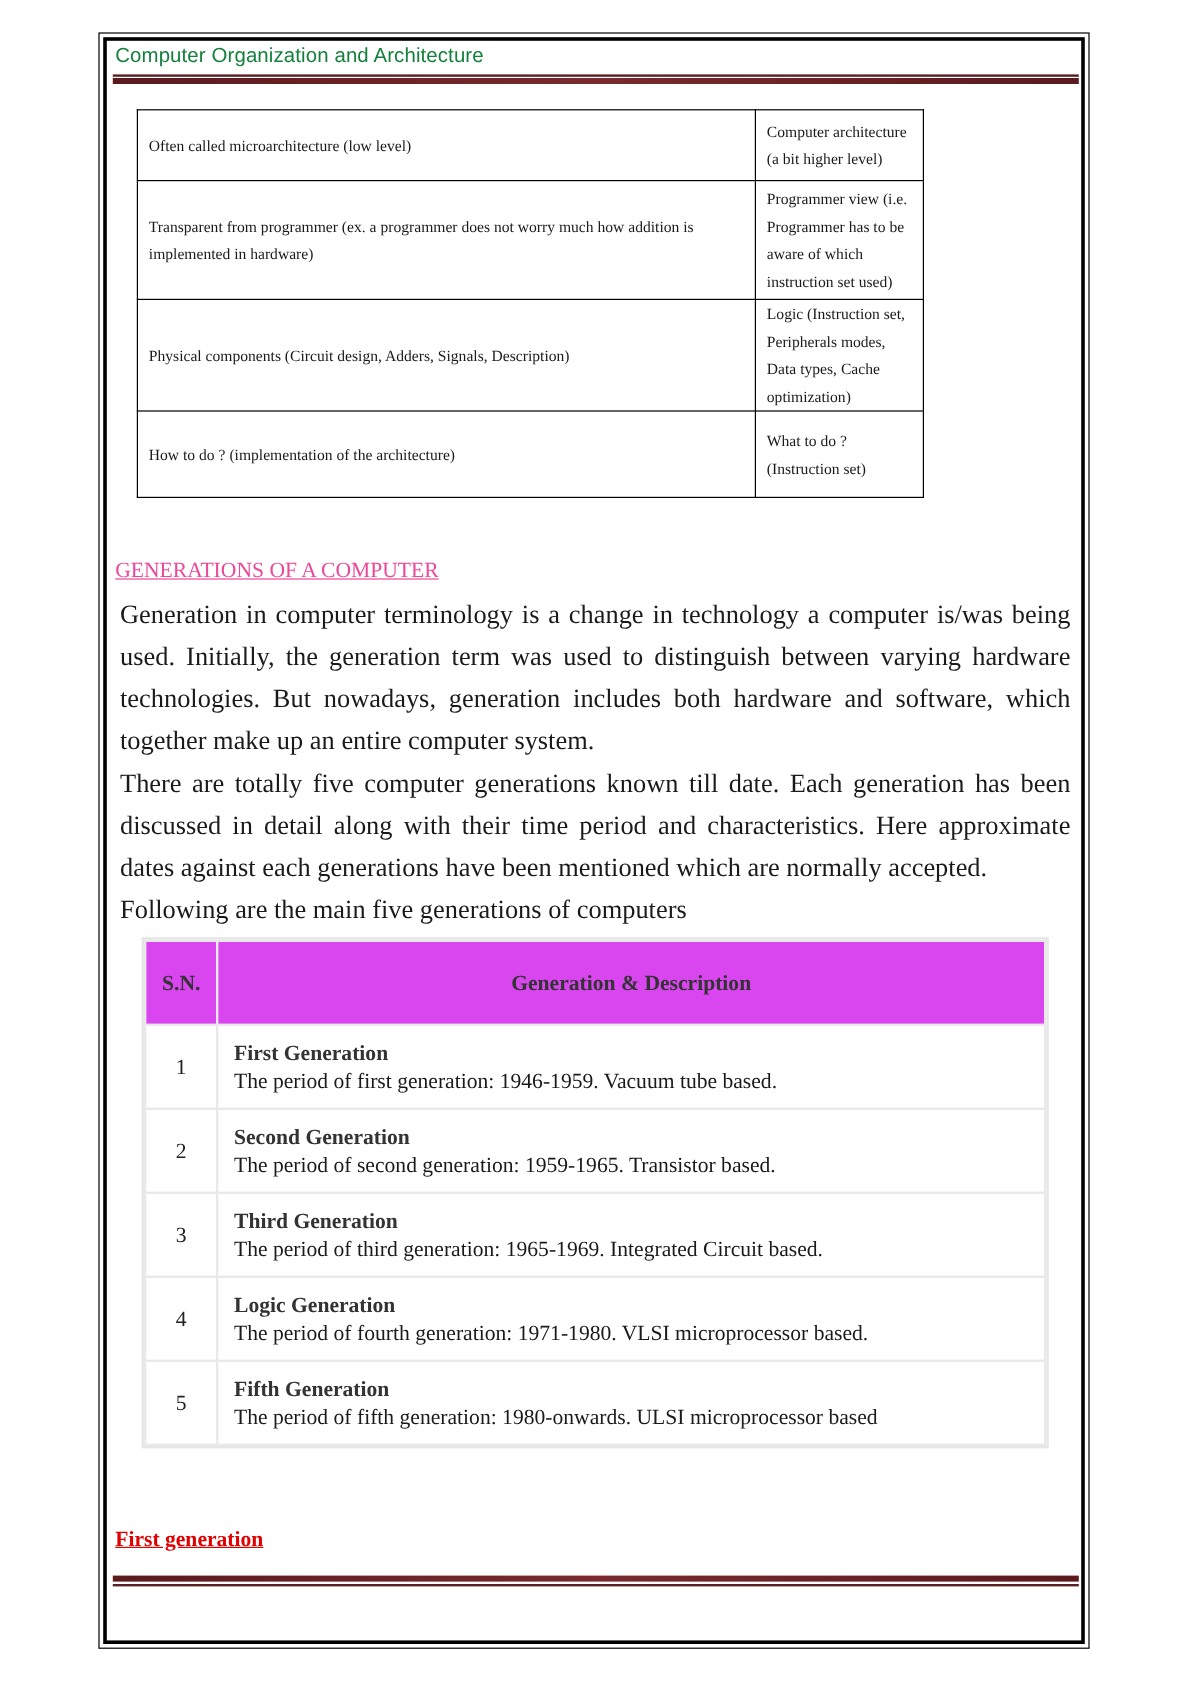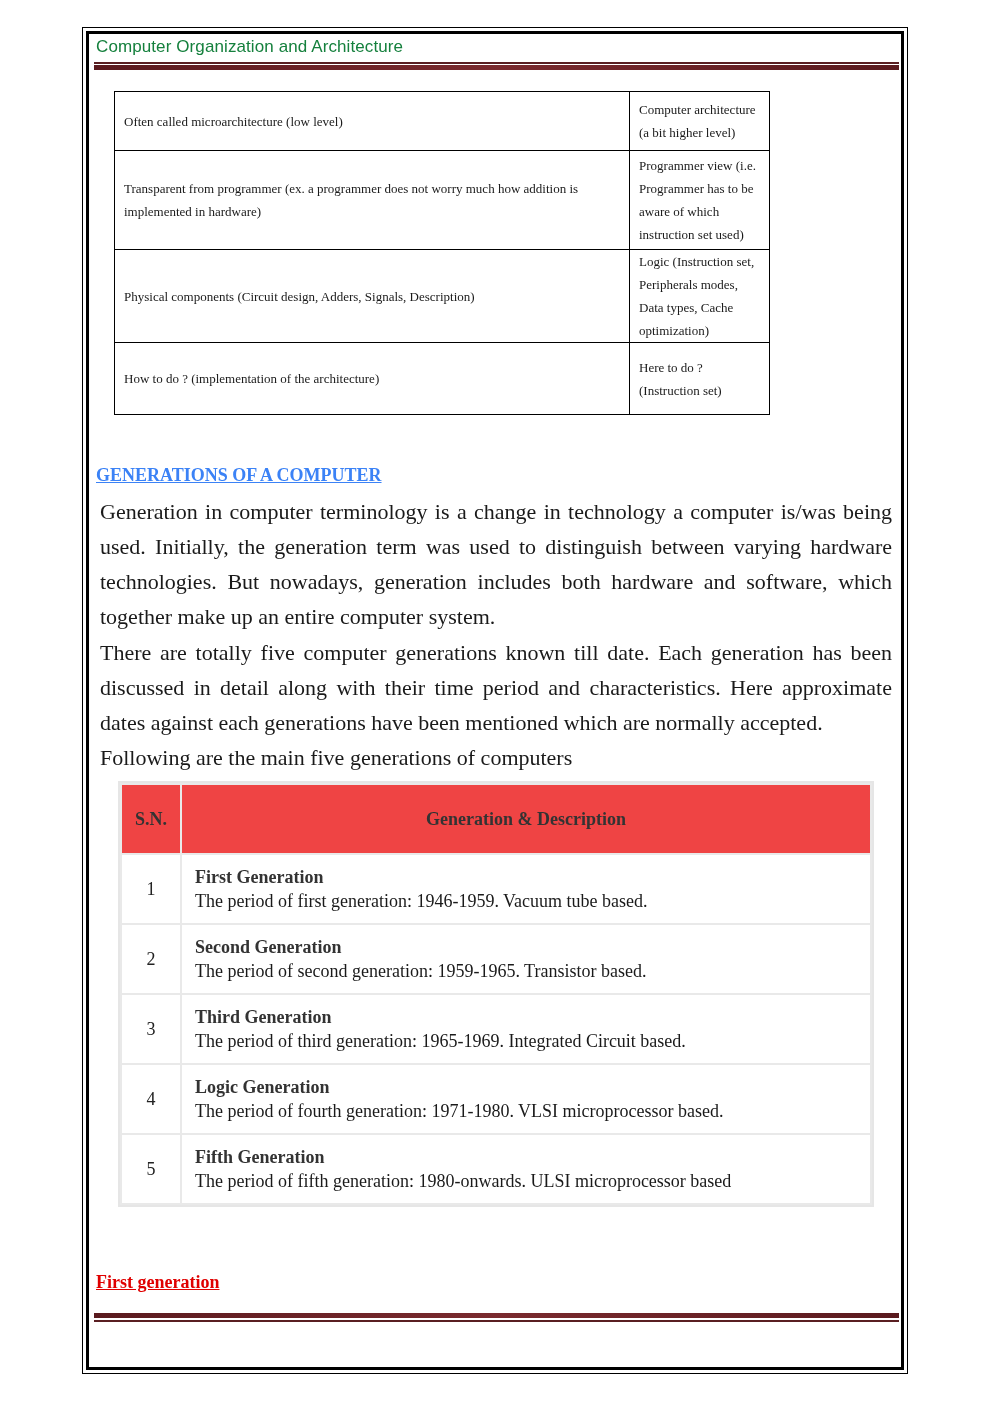--- a/index.html
+++ b/index.html
@@ -19,33 +19,33 @@
 
   
   .cmp-table { position: absolute; left: 114px; top: 91px; width: 656px; border-collapse: collapse; font-size: 13px; line-height: 23px; }
   .cmp-table td { border: 1px solid #000; vertical-align: middle; padding: 0 9px; }
   .cmp-table td.left { width: 496px; }
   .cmp-table tr.r1 td { height: 58px; }
   .cmp-table tr.r2 td { height: 98px; }
   .cmp-table tr.r3 td { height: 71px; }
   .cmp-table tr.r4 td { height: 71px; }
 
-  .section-heading { position: absolute; left: 96px; top: 465px; font-size: 18px; font-weight: bold;
-                     color: #3b82f6; text-decoration: underline; font-family: "Liberation Serif", serif; text-align: center; }
+  .section-heading { position: absolute; left: 96px; top: 465px; font-size: 18px; font-weight: normal;
+                     color: #ec4899; text-decoration: underline; font-family: "Liberation Serif", serif; text-align: center; }
 
   .para { position: absolute; left: 100px; width: 792px; font-size: 22px; line-height: 35px; text-align: justify; }
   .para.p1 { top: 494px; }
   .para.p2 { top: 635px; }
   .para.p3 { top: 740px; }
 
   
   .gen-wrap { position: absolute; left: 118px; top: 781px; width: 756px; border: 2px solid #e6e6e6; box-sizing: border-box; }
   .gen-table { width: 100%; border-collapse: collapse; font-size: 18px; }
   .gen-table th, .gen-table td { border: 2px solid #e9e9e9; }
-  .gen-table th { background: #ef4444; height: 66px; font-weight: bold; color: #333; }
+  .gen-table th { background: #d946ef; height: 66px; font-weight: bold; color: #333; }
   .gen-table th.sn { width: 56px; }
   .gen-table td { height: 66px; background: #fff; }
   .gen-table td.sn { text-align: center; color: #222; }
   .gen-table td.desc { padding-left: 13px; line-height: 24px; }
   .gen-title { font-weight: bold; color: #333; display: block; }
   .gen-text { display: block; color: #1a1a1a; }
 
   .sub-heading { position: absolute; left: 96px; top: 1272px; font-size: 18px; font-weight: bold;
                  color: #e00000; text-decoration: underline; }
 
@@ -72,21 +72,21 @@
   <tr class="r2">
     <td class="left">Transparent from programmer (ex. a programmer does not worry much how addition is implemented in hardware)</td>
     <td>Programmer view (i.e. Programmer has to be aware of which instruction set used)</td>
   </tr>
   <tr class="r3">
     <td class="left">Physical components (Circuit design, Adders, Signals, Description)</td>
     <td>Logic (Instruction set, Peripherals modes, Data types, Cache optimization)</td>
   </tr>
   <tr class="r4">
     <td class="left">How to do ? (implementation of the architecture)</td>
-    <td>Here to do ? (Instruction set)</td>
+    <td>What to do ? (Instruction set)</td>
   </tr>
 </tbody>
   </table>
 
 <div class="section-heading">GENERATIONS OF A COMPUTER</div>
 <div class="para p1">Generation in computer terminology is a change in technology a computer is/was being used. Initially, the generation term was used to distinguish between varying hardware technologies. But nowadays, generation includes both hardware and software, which together make up an entire computer system.</div>
 <div class="para p2">There are totally five computer generations known till date. Each generation has been discussed in detail along with their time period and characteristics. Here approximate dates against each generations have been mentioned which are normally accepted.</div>
 <div class="para p3">Following are the main five generations of computers</div>
 
 <div class="gen-wrap">

